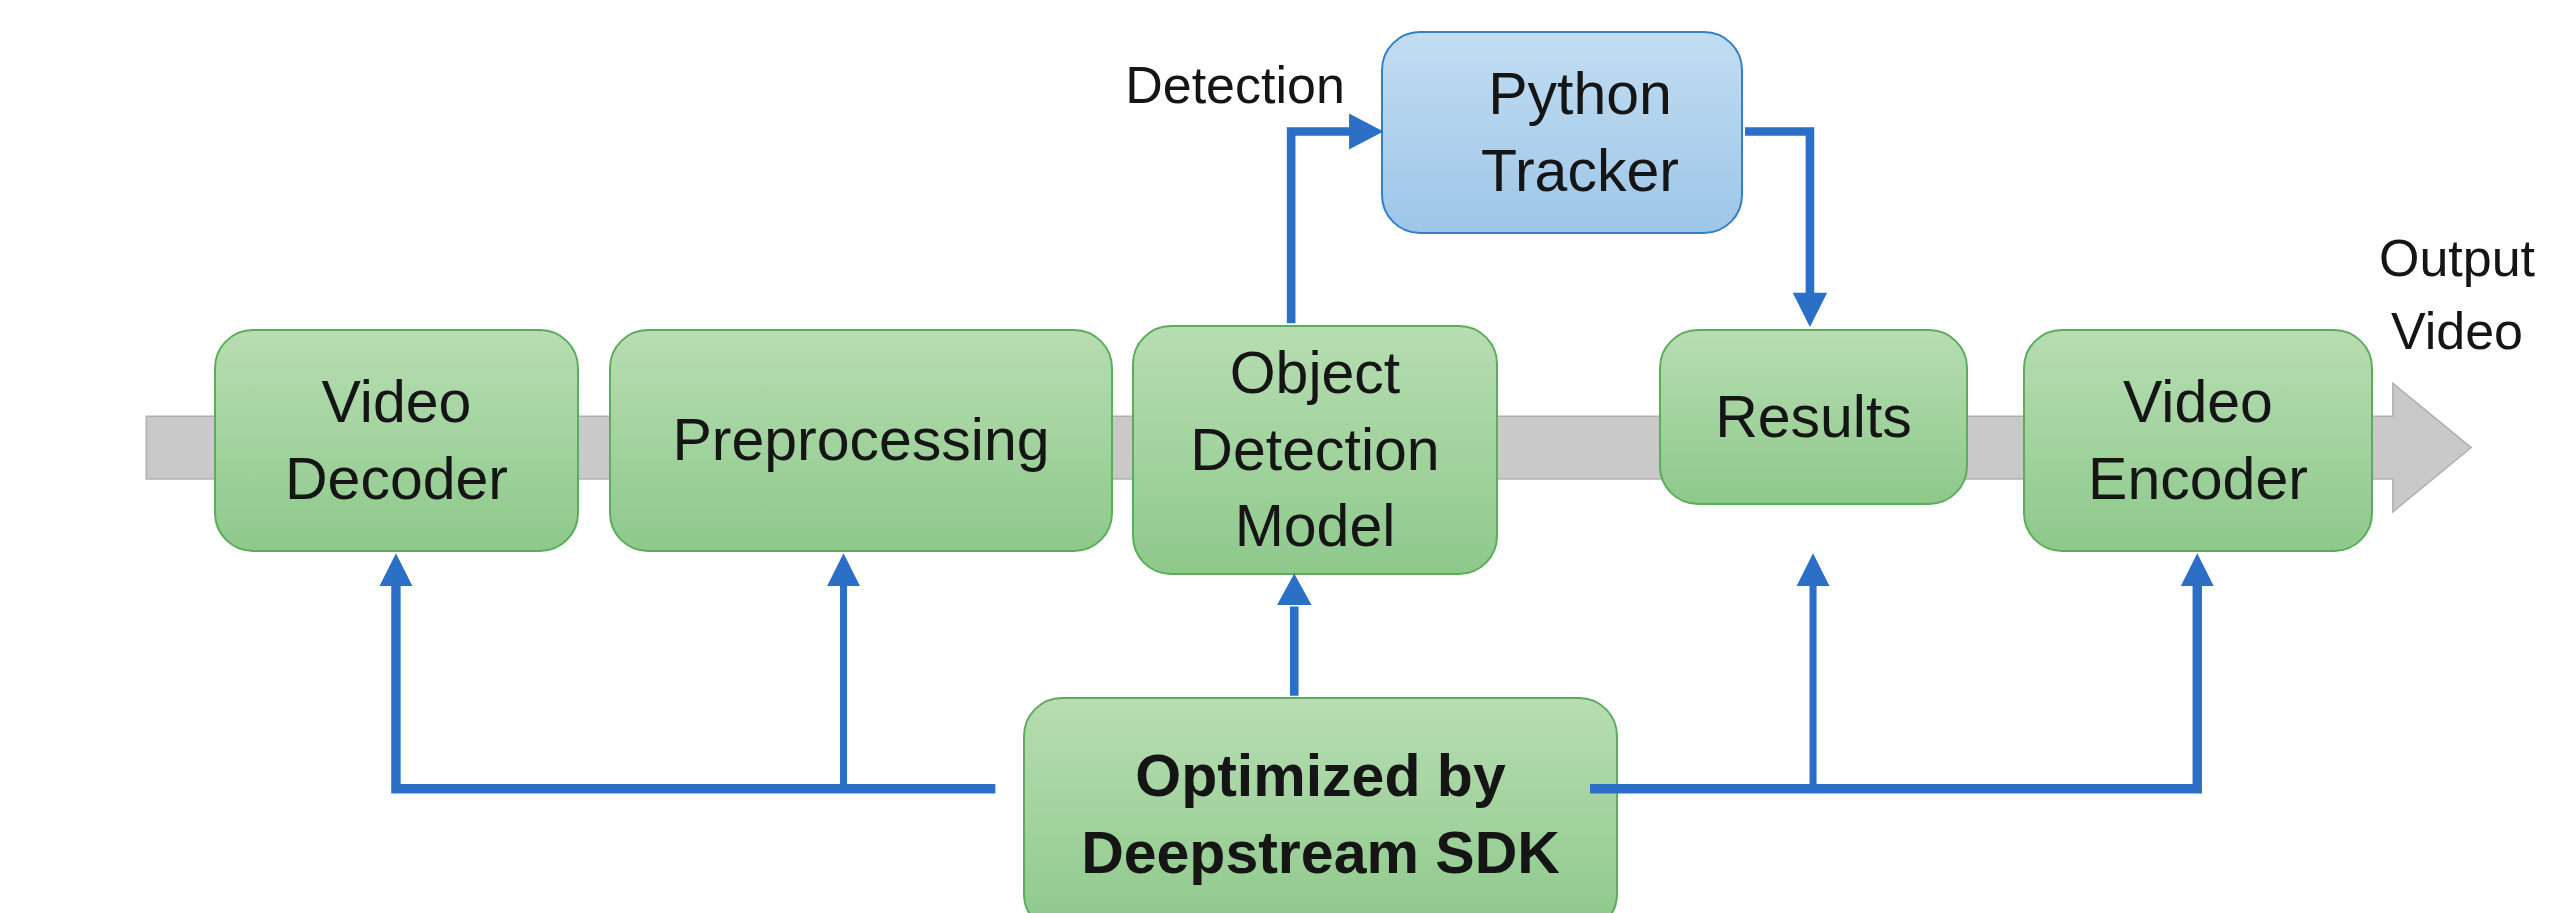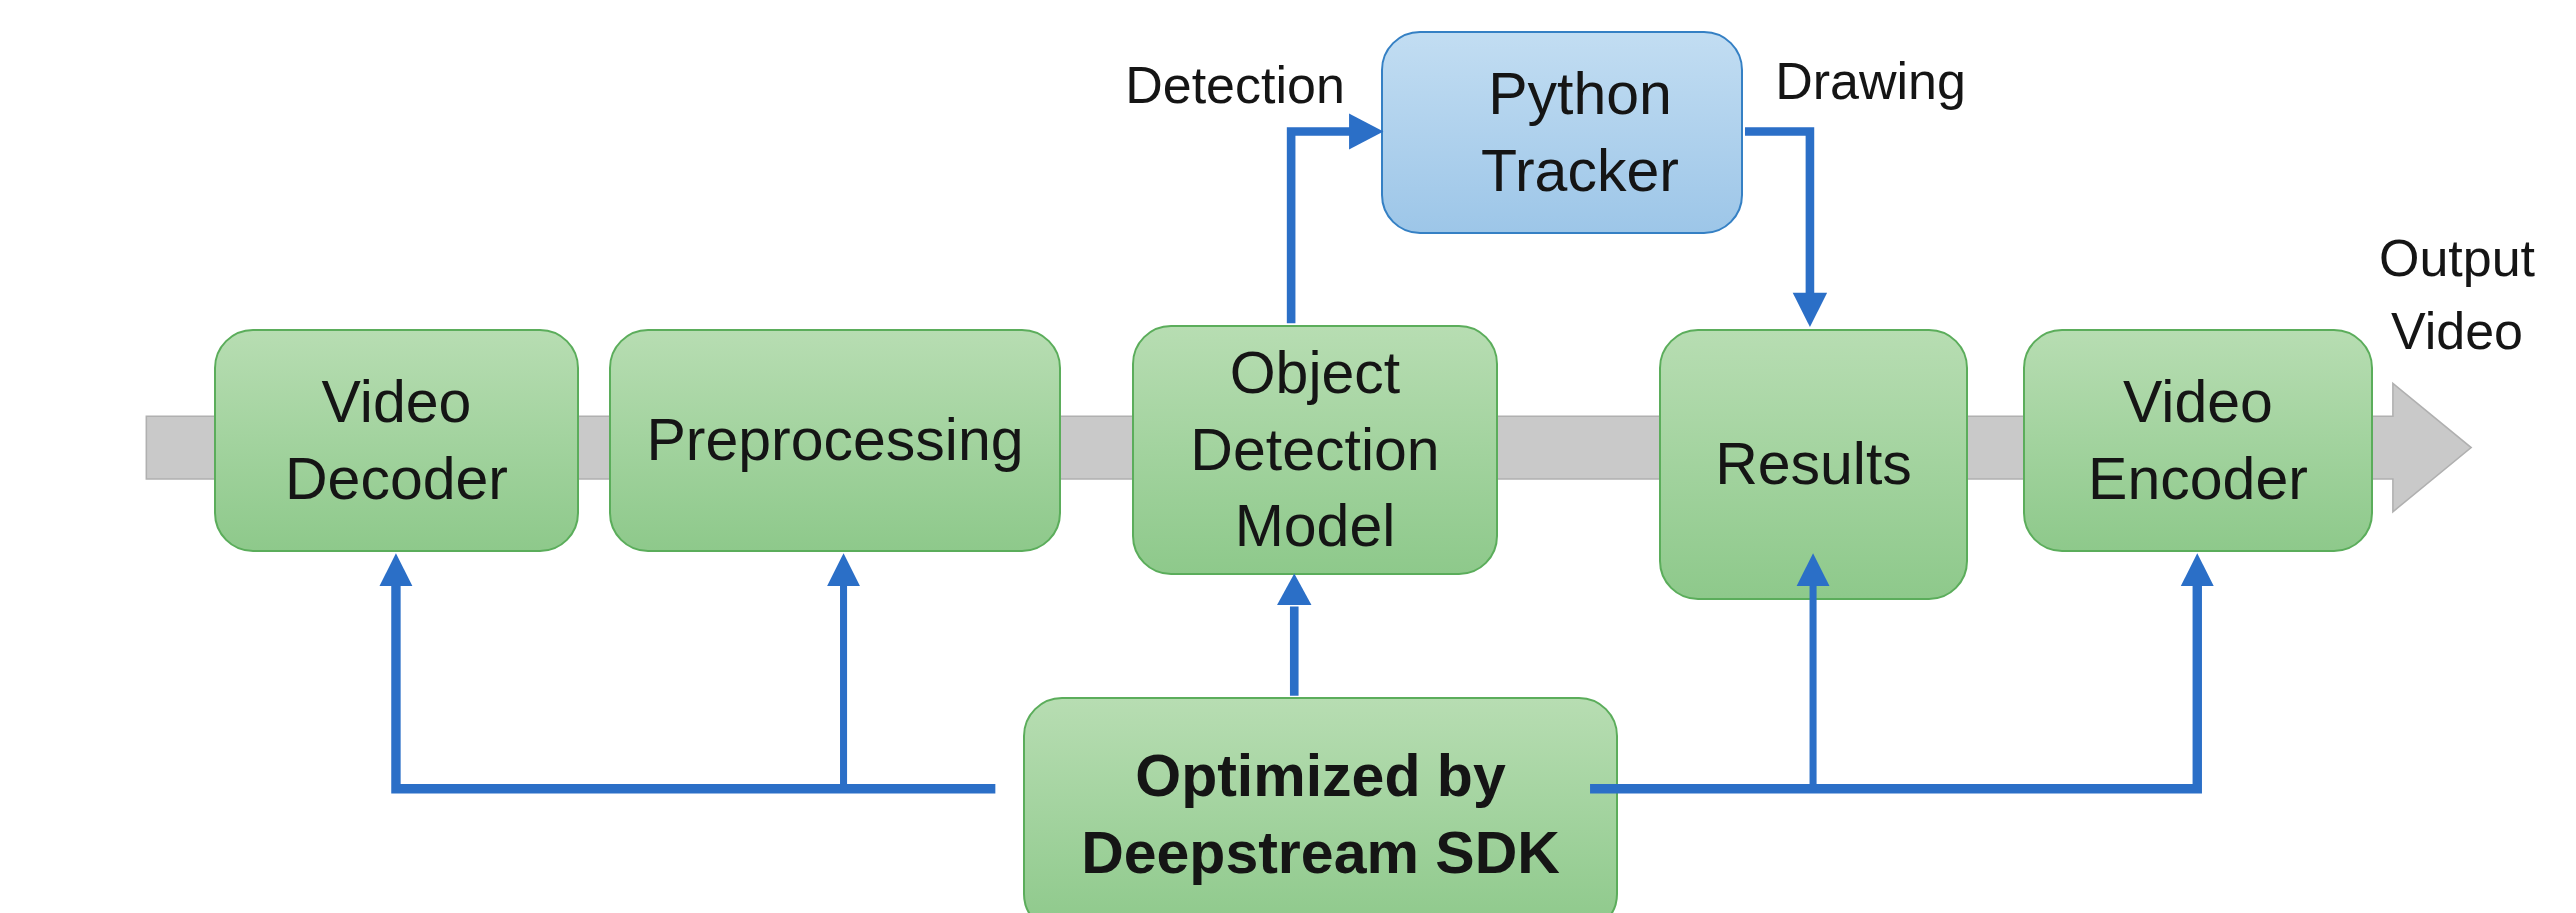--- a/index.html
+++ b/index.html
@@ -62,31 +62,31 @@
 
   <svg class="layer gray" viewBox="0 0 3292 1168" aria-hidden="true">
     <path class="gray-shape" d="M187,532 H3058 V490 L3158,572 L3058,654 V612 H187 Z"></path>
   </svg>
 
   <div class="node" style="left:214px;top:329px;width:365px;height:223px;">
     <span>Video
 Decoder</span>
   </div>
 
-  <div class="node" style="left:609px;top:329px;width:452px;height:223px;">
+  <div class="node" style="left:609px;top:329px;width:504px;height:223px;">
     <span>Preprocessing</span>
   </div>
 
   <div class="node" style="left:1132px;top:325px;width:366px;height:250px;">
     <span>Object
 Detection
 Model</span>
   </div>
 
-  <div class="node" style="left:1659px;top:329px;width:309px;height:271px;">
+  <div class="node" style="left:1659px;top:329px;width:309px;height:176px;">
     <span>Results</span>
   </div>
 
   <div class="node" style="left:2023px;top:329px;width:350px;height:223px;">
     <span>Video
 Encoder</span>
   </div>
 
   <div class="node blue" style="left:1381px;top:31px;width:362px;height:203px;">
     <span>Python
@@ -133,16 +133,15 @@
       <polygon class="blue-head" points="2296,749 2338,749 2317,707"></polygon>
     </g>
   </svg>
 
 
   <div class="flowlabel" style="left:2352px;top:222px;width:210px;">Output
 Video</div>
 
   <div class="flowlabel" style="left:1094px;top:49px;width:282px;">Detection</div>
 
-  <div class="flowlabel" style="left:1761px;top:45px;width:219px;">Drawing</div>
 
 </div>
 
 
 </body></html>

